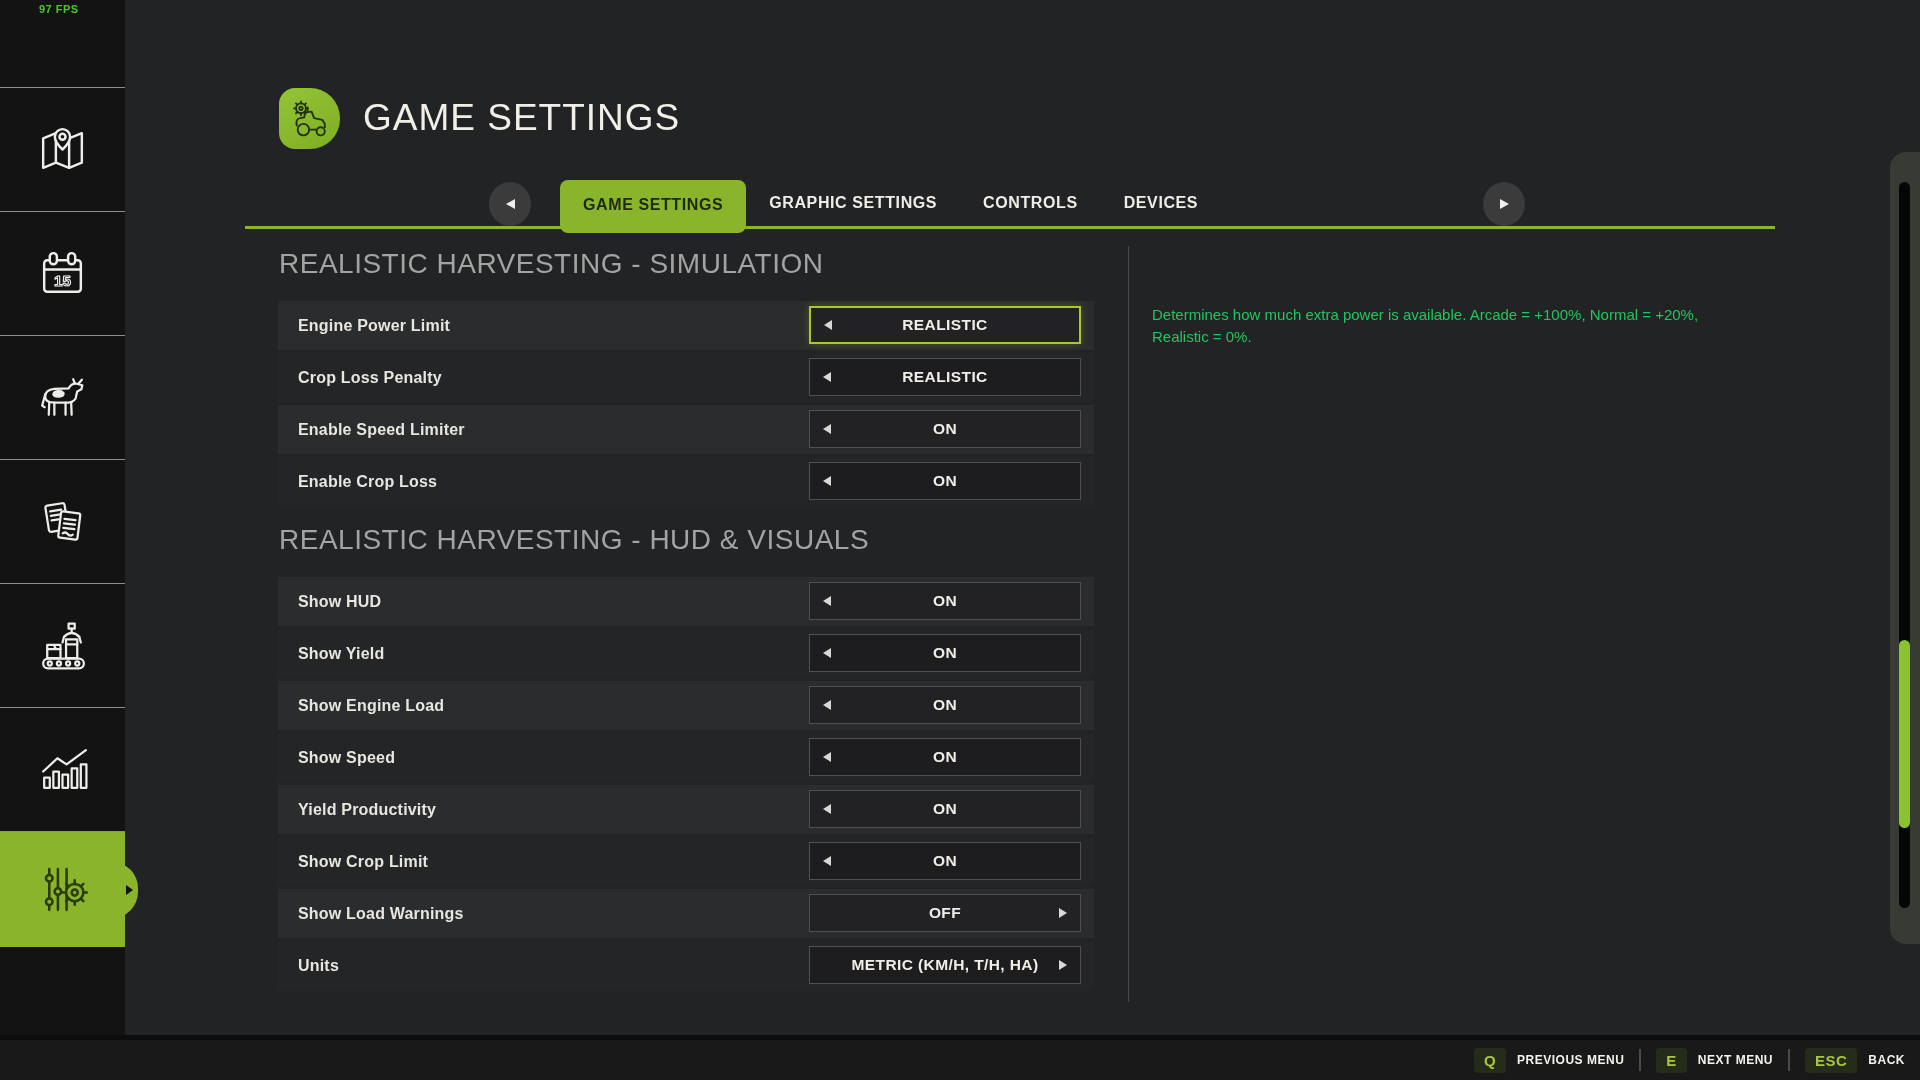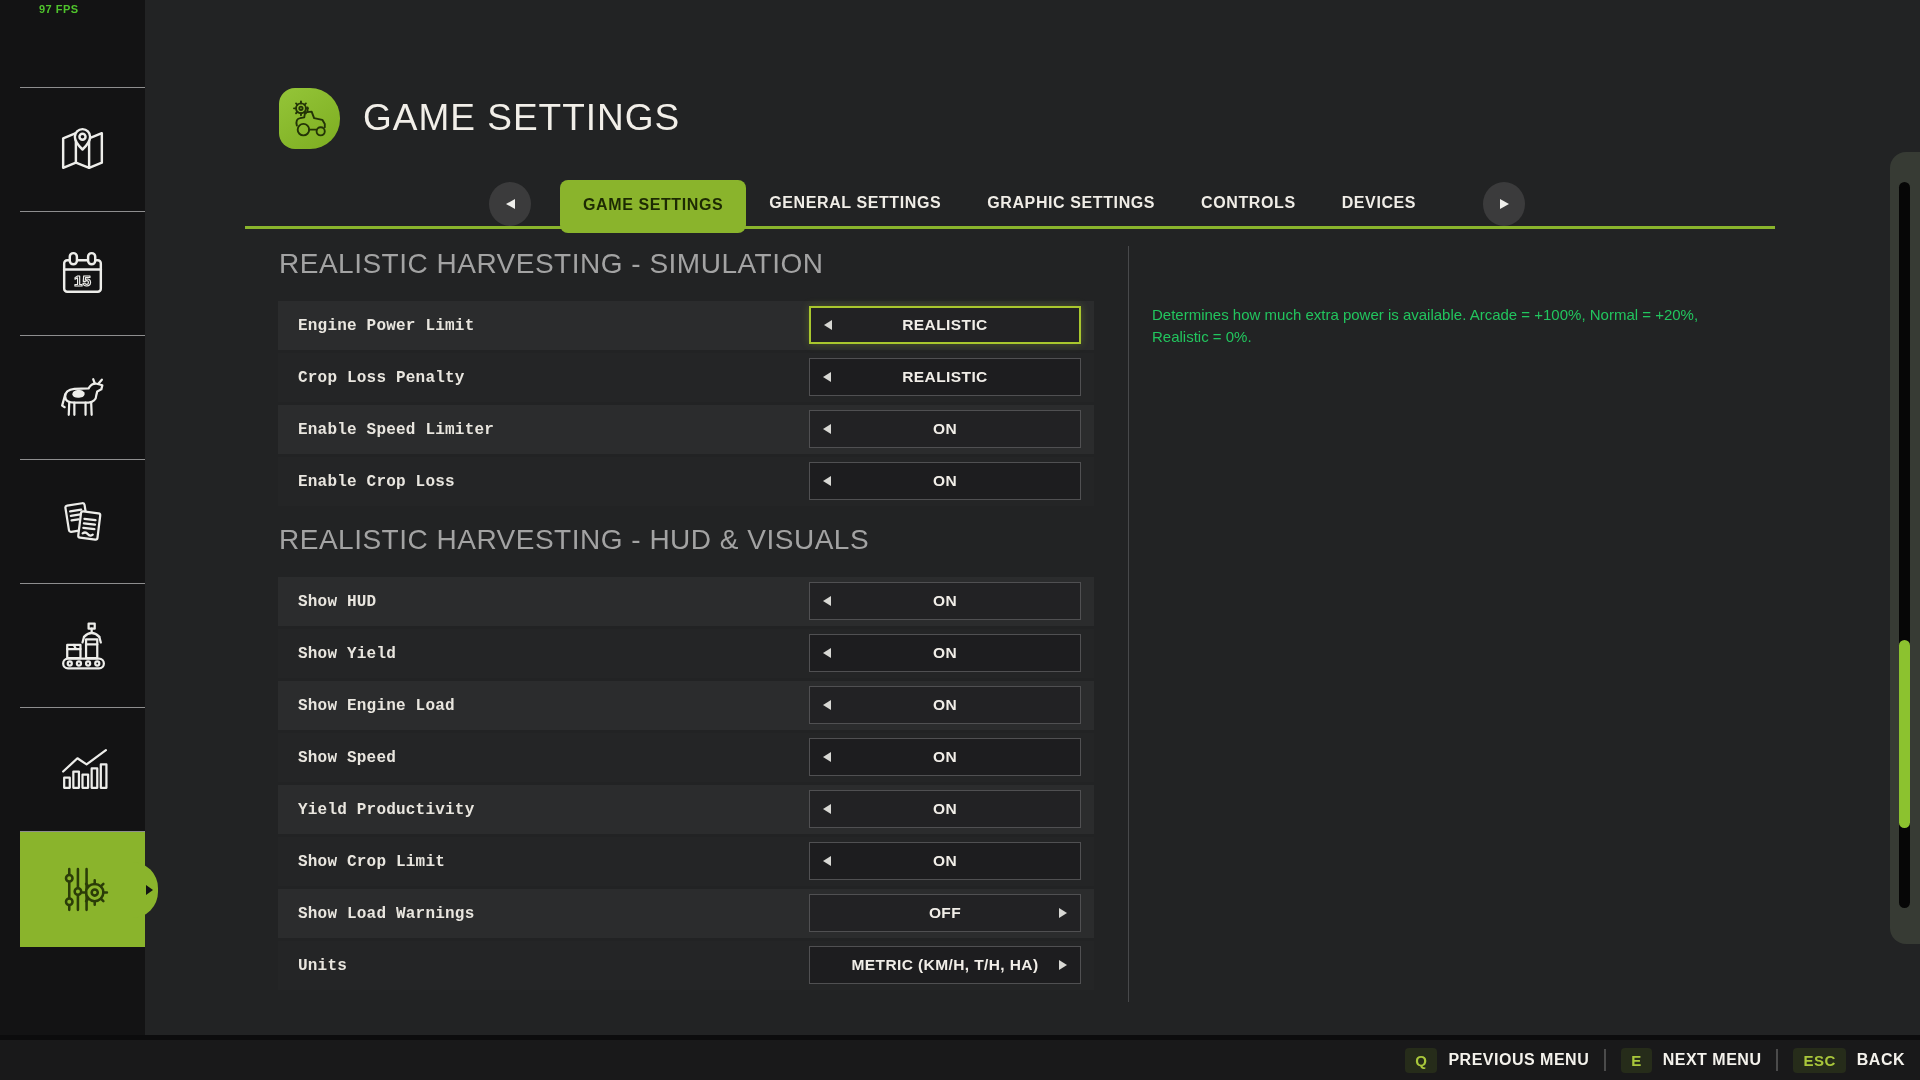--- a/index.html
+++ b/index.html
@@ -1,20 +1,20 @@
 <!DOCTYPE html>
 <html><head>
 <meta charset="utf-8">
 <style>
   html,body{margin:0;padding:0;background:#000;}
   .canvas{position:relative;width:1920px;height:1080px;background:#222324;overflow:hidden;
           font-family:"Liberation Sans",sans-serif;}
 
   
-  .sidebar{position:absolute;left:0;top:0;width:125px;height:1037px;background:#131314;padding-left:20px;}
+  .sidebar{position:absolute;left:0;top:0;width:125px;height:1037px;background:#131314;}
   .sb-spacer{height:87px;border-bottom:1px solid rgba(225,225,225,.6);}
   .sb-item{position:relative;height:123px;display:flex;align-items:center;justify-content:center;
            border-bottom:1px solid rgba(225,225,225,.6);}
   .sb-item.active{height:115px;background:#8ab42c;border-bottom:none;}
   .sb-item.active::after{content:'';position:absolute;right:-13px;top:50%;transform:translateY(-50%);
            width:26px;height:56px;background:#8ab42c;border-radius:0 28px 28px 0;}
   .bump-arrow{position:absolute;right:-8px;top:50%;transform:translateY(-50%);width:0;height:0;z-index:2;
            border-left:7px solid #131314;border-top:5px solid transparent;border-bottom:5px solid transparent;}
   .sb-icon{width:57px;height:57px;}
   .sb-icon svg{display:block;width:100%;height:100%;}
@@ -42,21 +42,21 @@
   .tab.active{background:#8ab42c;color:#1d2a03;height:53px;line-height:50px;border-radius:8px;}
   .tab-underline{position:absolute;left:245px;top:226px;width:1530px;height:3px;background:#8ab42c;}
 
   
   .content{position:absolute;left:278px;top:248px;width:816px;}
   .section-title{font-size:28px;font-weight:400;color:#a3a3a3;letter-spacing:.5px;margin:0 0 21px 1px;}
   .rows{margin-bottom:18px;}
   .row{position:relative;height:49px;margin-bottom:3px;display:flex;align-items:center;}
   .rows .row:nth-child(odd){background:#2b2c2d;}
   .rows .row:nth-child(even){background:#242526;}
-  .row-label{font-size:16px;font-weight:bold;color:#e9e6df;padding-left:20px;letter-spacing:.2px;font-family:Liberation Mono, monospace;}
+  .row-label{font-size:16px;font-weight:bold;color:#e9e6df;padding-left:20px;letter-spacing:.2px;}
   .selector{position:absolute;right:13px;top:5px;width:272px;height:38px;border:1px solid #505052;
        border-radius:0;background:rgba(12,12,14,.28);display:flex;align-items:center;
        justify-content:center;box-sizing:border-box;}
   .selector.focused{border:2px solid #a9c72e;box-shadow:0 0 8px rgba(170,200,45,.28);}
   .sel-value{font-size:15.5px;font-weight:bold;color:#f1eee8;letter-spacing:.4px;}
   .sel-arrow{position:absolute;top:50%;transform:translateY(-50%);width:0;height:0;}
   .sel-arrow.l{left:13px;border-right:8px solid #d8d8d4;border-top:5px solid transparent;border-bottom:5px solid transparent;}
   .sel-arrow.r{right:13px;border-left:8px solid #d8d8d4;border-top:5px solid transparent;border-bottom:5px solid transparent;}
 
   .col-divider{position:absolute;left:1128px;top:246px;width:1px;height:756px;background:#48494b;}
@@ -68,21 +68,21 @@
   .scroll-track{position:absolute;left:9px;top:30px;width:11px;height:726px;background:#060606;border-radius:5.5px;}
   .scroll-thumb{position:absolute;left:0;top:458px;width:11px;height:188px;background:#8cc22f;border-radius:5.5px;}
 
   
   .footer{position:absolute;left:0;top:1035px;width:1920px;height:45px;box-sizing:border-box;
        background:#19191a;border-top:5px solid #0c0c0d;display:flex;align-items:center;
        justify-content:flex-end;padding-right:15px;}
   .hint{display:flex;align-items:center;gap:11px;margin-left:15px;}
   .hint-key{background:#262c1a;color:#a9c73b;font-weight:bold;font-size:15px;padding:4px 10px;
        border-radius:4px;letter-spacing:.5px;}
-  .hint-label{color:#f4f2ec;font-weight:bold;font-size:16px;letter-spacing:.5px;}
+  .hint-label{color:#f4f2ec;font-weight:bold;font-size:12px;letter-spacing:.5px;}
   .hint-sep{width:2px;height:22px;background:#4b4b4b;margin-left:15px;}
 </style>
 </head>
 <body>
 
 <div class="canvas">
 
   <div class="fps">97 FPS</div>
 
   <div class="sidebar">
@@ -199,21 +199,20 @@
       <path d="M25 19 V14"></path>
     </svg>
   </div>
   <div class="app-title">GAME SETTINGS</div>
 
   <div class="tab-arrow left">
     <span class="tri tri-l"></span>
   </div>
   <div class="tabs">
       <div class="tab active">GAME SETTINGS</div>
-      <div class="tab">GENERAL SETTINGS</div>
       <div class="tab">GRAPHIC SETTINGS</div>
       <div class="tab">CONTROLS</div>
       <div class="tab">DEVICES</div>
     </div>
   <div class="tab-arrow right">
     <span class="tri tri-r"></span>
   </div>
   <div class="tab-underline"></div>
 
   <div class="content">

